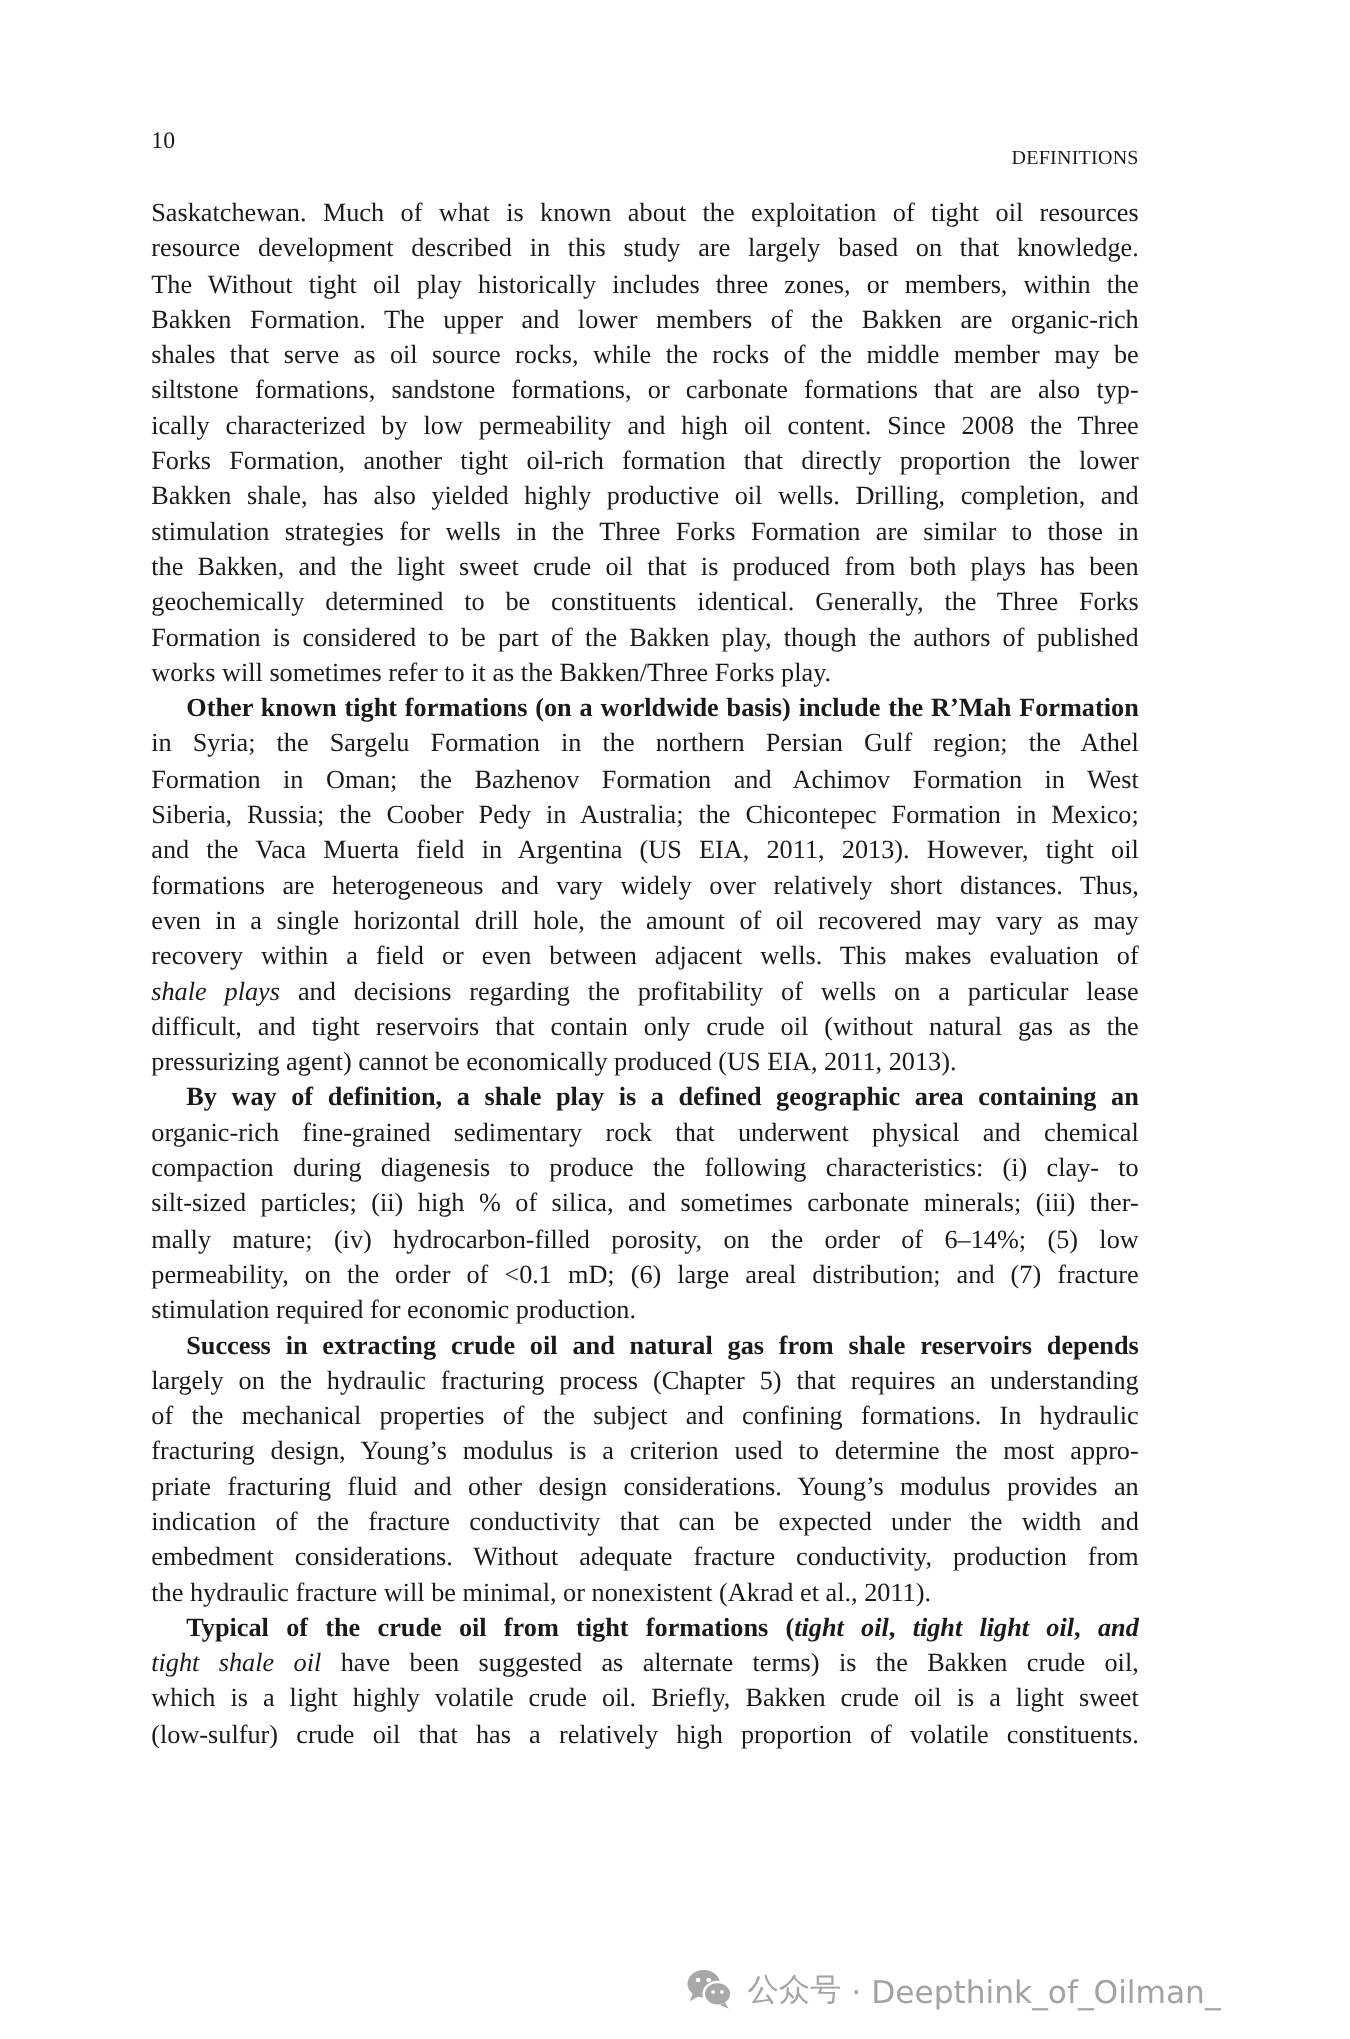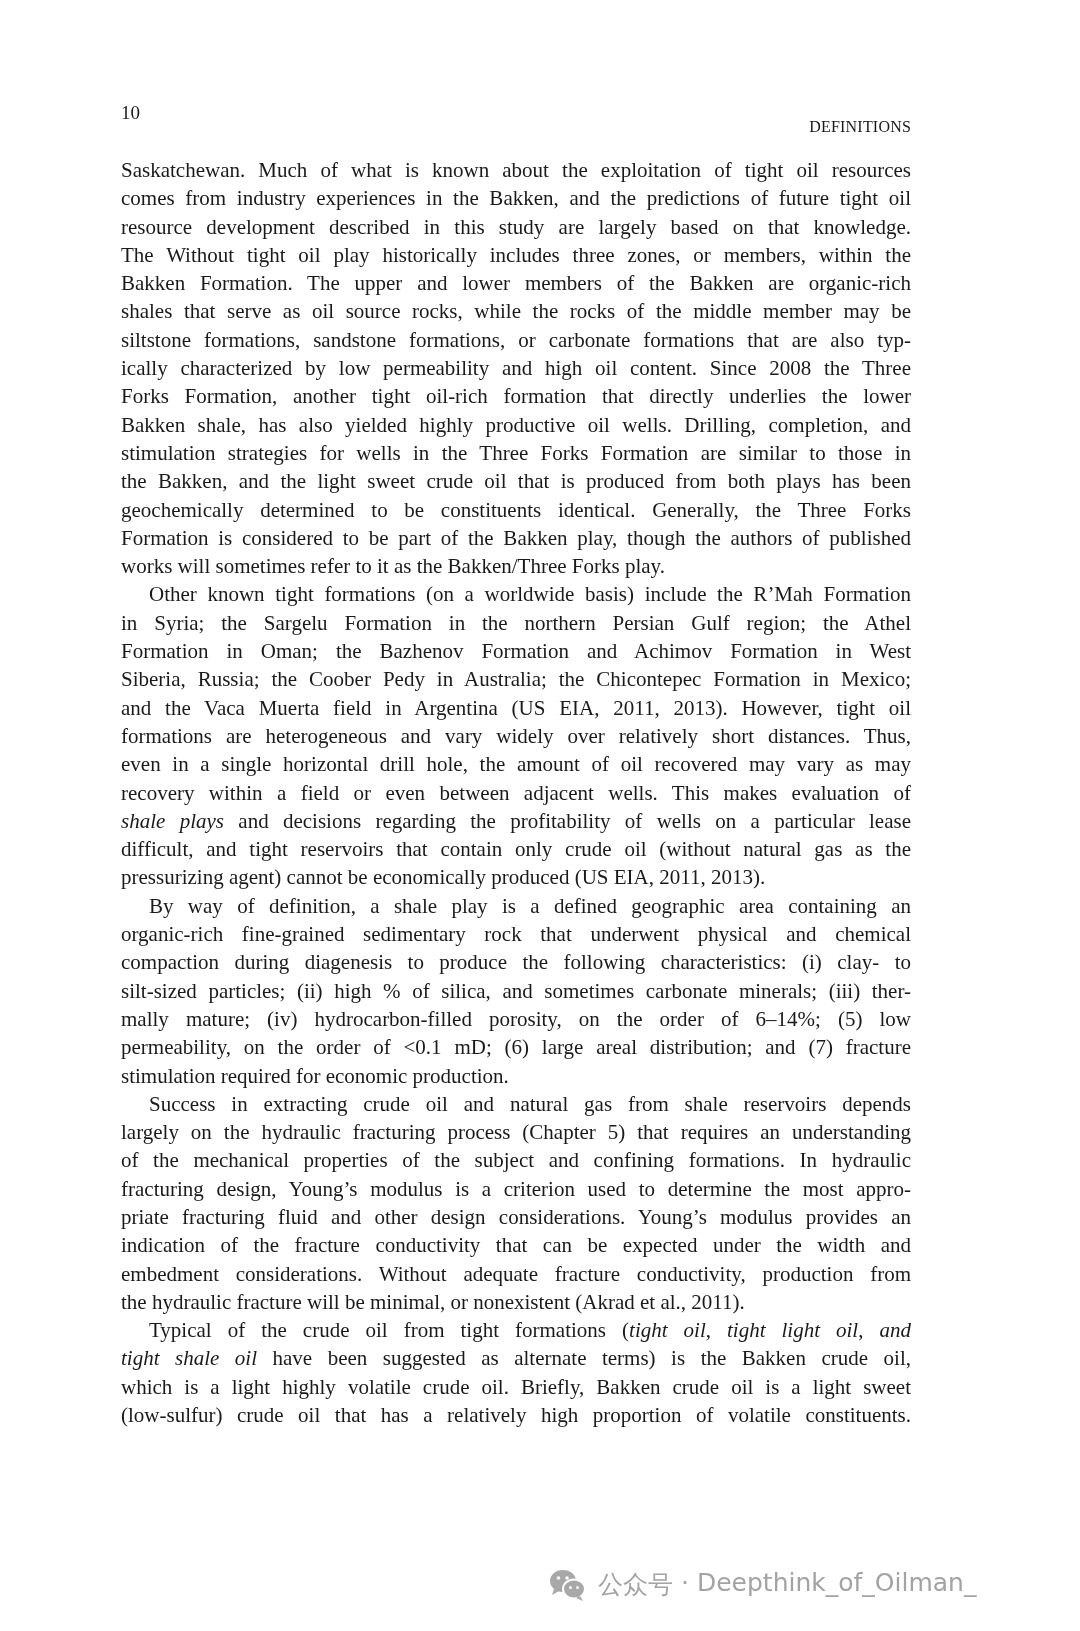--- a/index.html
+++ b/index.html
@@ -49,31 +49,32 @@
       font-size: 21px;
       white-space: nowrap;
       text-align: justify;
       text-align-last: justify;
     }
     .line.last {
       text-align-last: left;
     }
     .line.indent {
       padding-left: 28px;
+      font-weight: bold;
     }
     .line em {
       font-style: italic;
     }
     .watermark {
       position: absolute;
       left: 548px;
       top: 1568px;
       height: 40px;
       display: flex;
-      align-items: flex-start;
+      align-items: flex-end;
       color: #a3a3a3;
       font-family: "DejaVu Sans", "Liberation Sans", sans-serif;
       font-size: 25px;
       white-space: nowrap;
     }
     .wechat-icon {
       width: 40px;
       height: 34px;
       margin-right: 10px;
       display: inline-block;
@@ -86,28 +87,27 @@
 <body>
 
 <div class="page-header">
   <span class="page-number">10</span>
   <span class="running-head">DEFINITIONS</span>
 </div>
 
 <div class="body-text">
 
   <span class="line">Saskatchewan. Much of what is known about the exploitation of tight oil resources</span>
-  <span class="line">comes from industry experiences in the Bakken, and the predictions of future tight oil</span>
   <span class="line">resource development described in this study are largely based on that knowledge.</span>
   <span class="line">The Without tight oil play historically includes three zones, or members, within the</span>
   <span class="line">Bakken Formation. The upper and lower members of the Bakken are organic-rich</span>
   <span class="line">shales that serve as oil source rocks, while the rocks of the middle member may be</span>
   <span class="line">siltstone formations, sandstone formations, or carbonate formations that are also typ-</span>
   <span class="line">ically characterized by low permeability and high oil content. Since 2008 the Three</span>
-  <span class="line">Forks Formation, another tight oil-rich formation that directly underlies the lower</span>
+  <span class="line">Forks Formation, another tight oil-rich formation that directly proportion the lower</span>
   <span class="line">Bakken shale, has also yielded highly productive oil wells. Drilling, completion, and</span>
   <span class="line">stimulation strategies for wells in the Three Forks Formation are similar to those in</span>
   <span class="line">the Bakken, and the light sweet crude oil that is produced from both plays has been</span>
   <span class="line">geochemically determined to be constituents identical. Generally, the Three Forks</span>
   <span class="line">Formation is considered to be part of the Bakken play, though the authors of published</span>
   <span class="line last">works will sometimes refer to it as the Bakken/Three Forks play.</span>
 
   <span class="line indent">Other known tight formations (on a worldwide basis) include the R’Mah Formation</span>
   <span class="line">in Syria; the Sargelu Formation in the northern Persian Gulf region; the Athel</span>
   <span class="line">Formation in Oman; the Bazhenov Formation and Achimov Formation in West</span>

